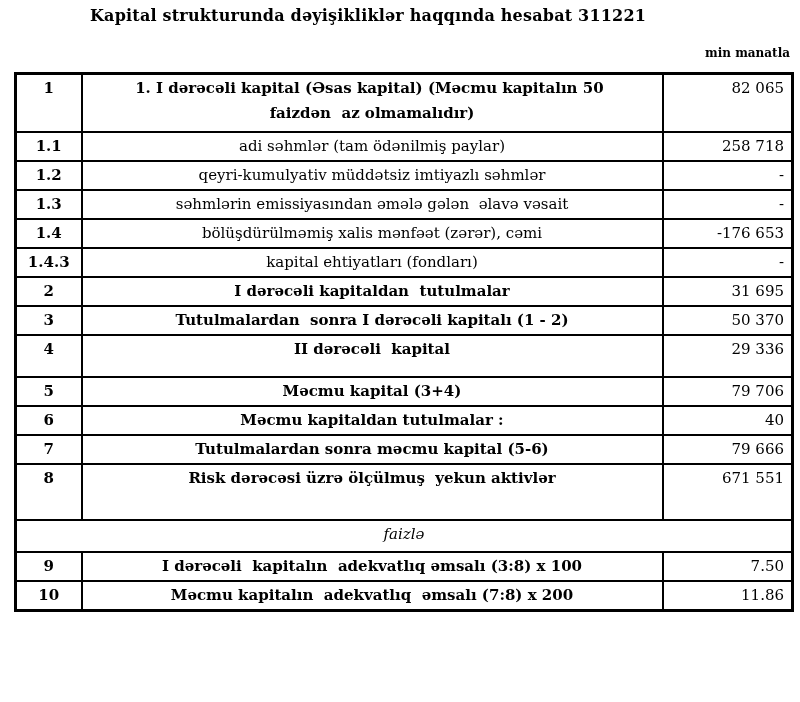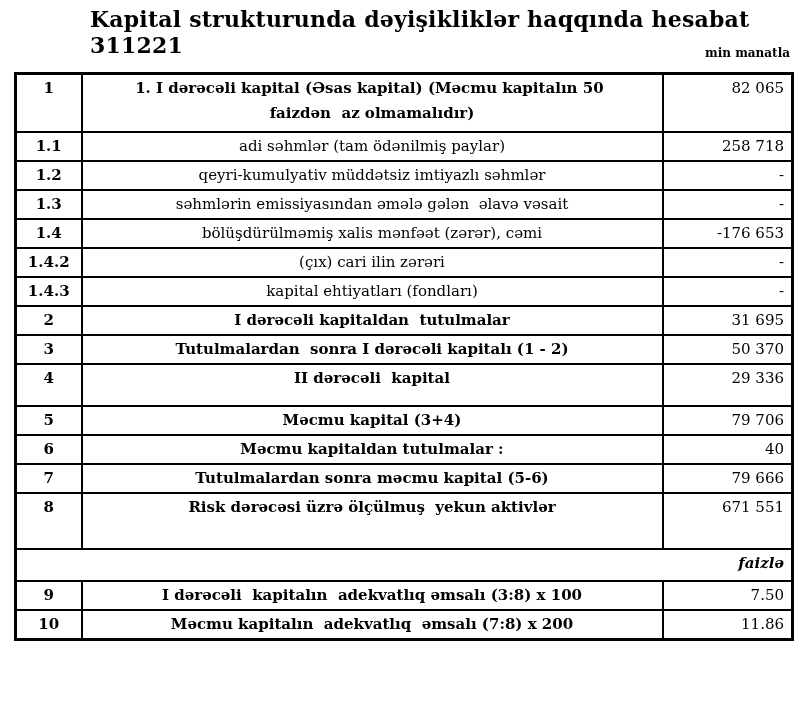--- a/index.html
+++ b/index.html
@@ -13,21 +13,21 @@
     height: 702px;
     background: #ffffff;
     color: #000000;
     font-family: "DejaVu Serif", serif;
     overflow: hidden;
   }
   .title {
     position: absolute;
     left: 90px;
     top: 6px;
-    font-size: 22px;
+    font-size: 16px;
     font-weight: bold;
     letter-spacing: 0.2px;
     white-space: pre-wrap;
   }
   .unit-label {
     position: absolute;
     top: 46px;
     right: 10px;
     font-size: 12px;
     font-weight: bold;
@@ -59,23 +59,23 @@
   td.val  { text-align: right; }
   td.em   { font-weight: bold; }
 
   tr.h-2line  { height: 58px; }
   tr.h-single { height: 28px; }
   tr.h-mid    { height: 42px; }
   tr.h-big    { height: 56px; }
   tr.h-pct    { height: 32px; }
 
   td.pct-cell {
-    text-align: right;
+    text-align: center;
     font-style: italic;
-    font-weight: bold;
+    font-weight: normal;
     line-height: 27px;
   }
 </style>
 </head>
 <body>
 
 <div class="page">
 
   <div class="title">Kapital strukturunda dəyişikliklər haqqında hesabat 311221</div>
 
@@ -106,25 +106,20 @@
       </tr>
       <tr class="h-single">
         <td class="num">1.3</td>
         <td class="lab">səhmlərin emissiyasından əmələ gələn  əlavə vəsait</td>
         <td class="val">-</td>
       </tr>
       <tr class="h-single">
         <td class="num">1.4</td>
         <td class="lab">bölüşdürülməmiş xalis mənfəət (zərər), cəmi</td>
         <td class="val">-176 653</td>
-      </tr>
-      <tr class="h-single">
-        <td class="num">1.4.2</td>
-        <td class="lab">(çıx) cari ilin zərəri</td>
-        <td class="val">-</td>
       </tr>
       <tr class="h-single">
         <td class="num">1.4.3</td>
         <td class="lab">kapital ehtiyatları (fondları)</td>
         <td class="val">-</td>
       </tr>
       <tr class="h-single">
         <td class="num">2</td>
         <td class="lab em">I dərəcəli kapitaldan  tutulmalar</td>
         <td class="val">31 695</td>

